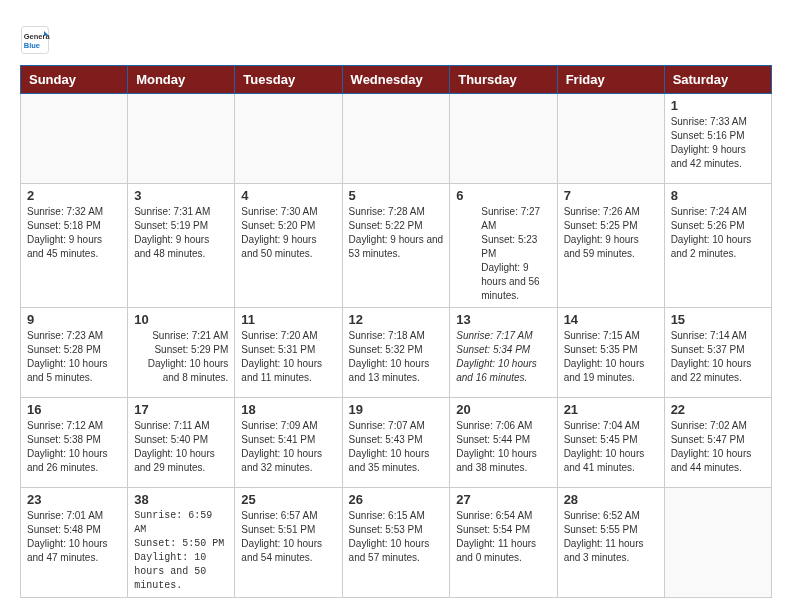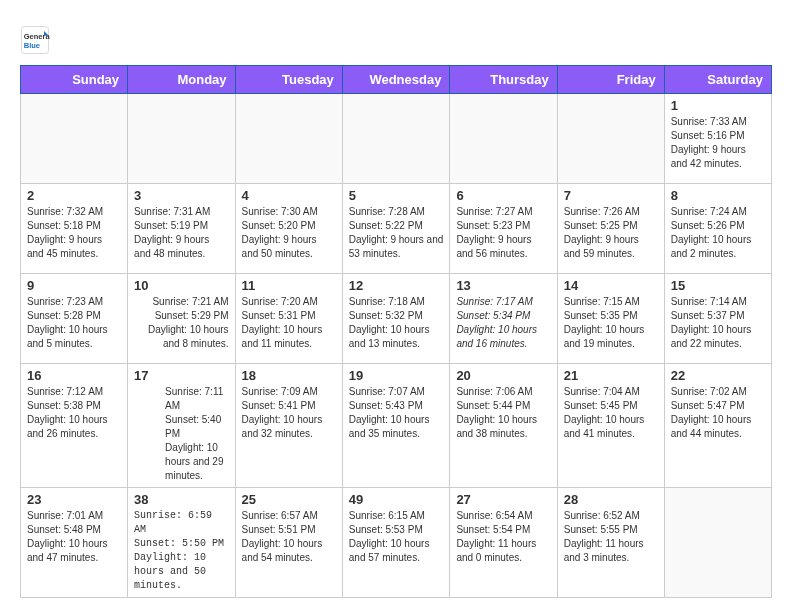--- a/index.html
+++ b/index.html
@@ -52,23 +52,23 @@
     .subtitle {
       font-size: 14px;
       color: #555;
     }
     .calendar {
       width: 100%;
       border-collapse: collapse;
       border: 1px solid #ccc;
     }
     .calendar th {
-      background-color: #8b5cf6;
+      background-color: #7f1d1d;
       color: #fff;
-      text-align: right;
+      text-align: left;
       padding: 6px 8px;
       font-size: 13px;
       font-weight: bold;
       border: 1px solid #2060aa;
     }
     .calendar td {
       vertical-align: top;
       border: 1px solid #ccc;
       padding: 4px 6px;
       width: 108px;
@@ -164,21 +164,21 @@
 Daylight: 9 hours and 50 minutes.</div>
         </td>
         <td>
           <span class="day-num">5</span>
           <div class="day-info" style="white-space: pre-line;">Sunrise: 7:28 AM
 Sunset: 5:22 PM
 Daylight: 9 hours and 53 minutes.</div>
         </td>
         <td>
           <span class="day-num">6</span>
-          <div class="day-info" style="white-space: pre-line;">Sunrise: 7:27 AM
+          <div class="day-info" style="white-space: pre-line; margin-left: 25px;">Sunrise: 7:27 AM
 Sunset: 5:23 PM
 Daylight: 9 hours and 56 minutes.</div>
         </td>
         <td>
           <span class="day-num">7</span>
           <div class="day-info" style="white-space: pre-line;">Sunrise: 7:26 AM
 Sunset: 5:25 PM
 Daylight: 9 hours and 59 minutes.</div>
         </td>
         <td>
@@ -234,21 +234,21 @@
       </tr>
       <tr class="week-row">
         <td>
           <span class="day-num">16</span>
           <div class="day-info" style="white-space: pre-line;">Sunrise: 7:12 AM
 Sunset: 5:38 PM
 Daylight: 10 hours and 26 minutes.</div>
         </td>
         <td>
           <span class="day-num">17</span>
-          <div class="day-info" style="white-space: pre-line; margin-left: 31px;">Sunrise: 7:11 AM
+          <div class="day-info" style="white-space: pre-line;">Sunrise: 7:11 AM
 Sunset: 5:40 PM
 Daylight: 10 hours and 29 minutes.</div>
         </td>
         <td>
           <span class="day-num">18</span>
           <div class="day-info" style="white-space: pre-line;">Sunrise: 7:09 AM
 Sunset: 5:41 PM
 Daylight: 10 hours and 32 minutes.</div>
         </td>
         <td>
@@ -289,21 +289,21 @@
 Sunset: 5:50 PM
 Daylight: 10 hours and 50 minutes.</div>
         </td>
         <td>
           <span class="day-num">25</span>
           <div class="day-info" style="white-space: pre-line;">Sunrise: 6:57 AM
 Sunset: 5:51 PM
 Daylight: 10 hours and 54 minutes.</div>
         </td>
         <td>
-          <span class="day-num">49</span>
+          <span class="day-num">26</span>
           <div class="day-info" style="white-space: pre-line;">Sunrise: 6:15 AM
 Sunset: 5:53 PM
 Daylight: 10 hours and 57 minutes.</div>
         </td>
         <td>
           <span class="day-num">27</span>
           <div class="day-info" style="white-space: pre-line;">Sunrise: 6:54 AM
 Sunset: 5:54 PM
 Daylight: 11 hours and 0 minutes.</div>
         </td>

